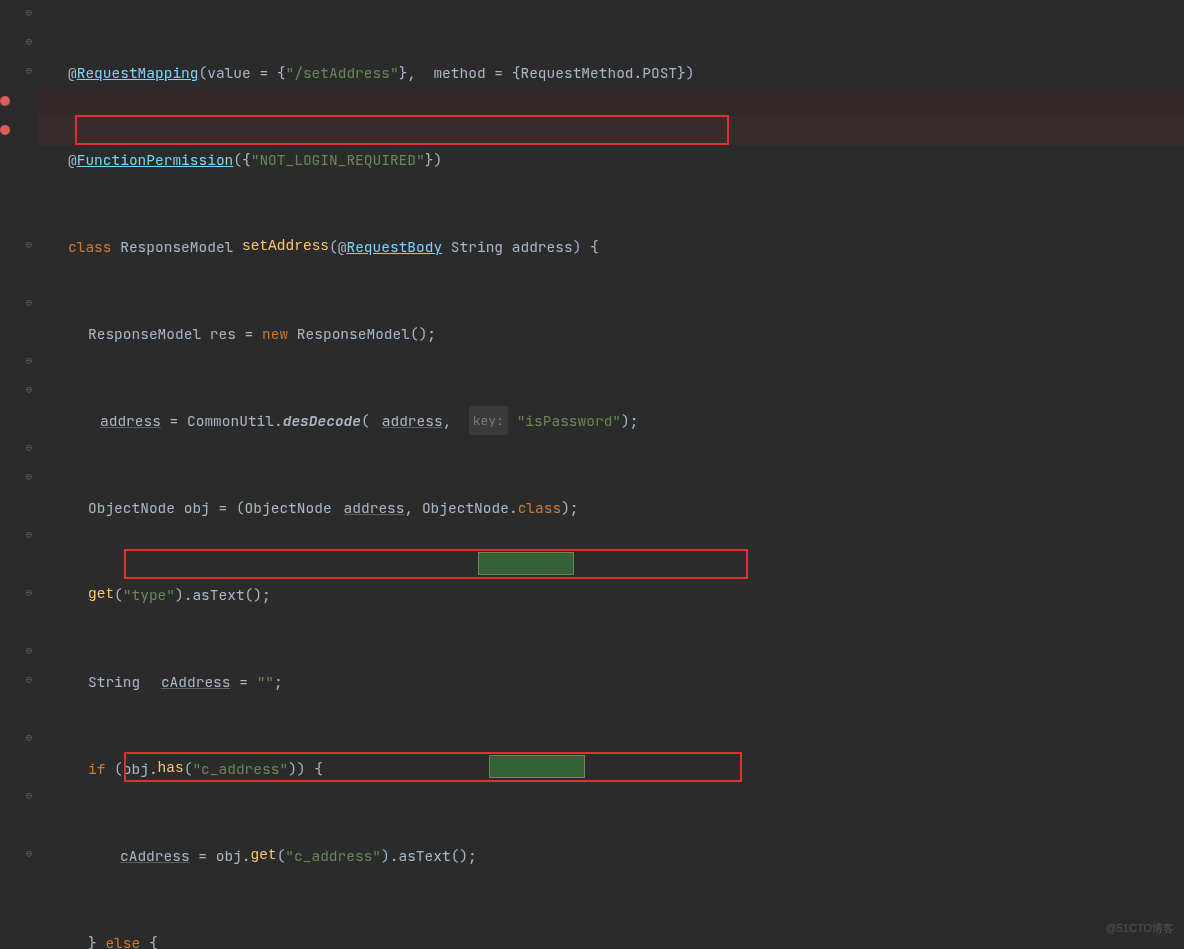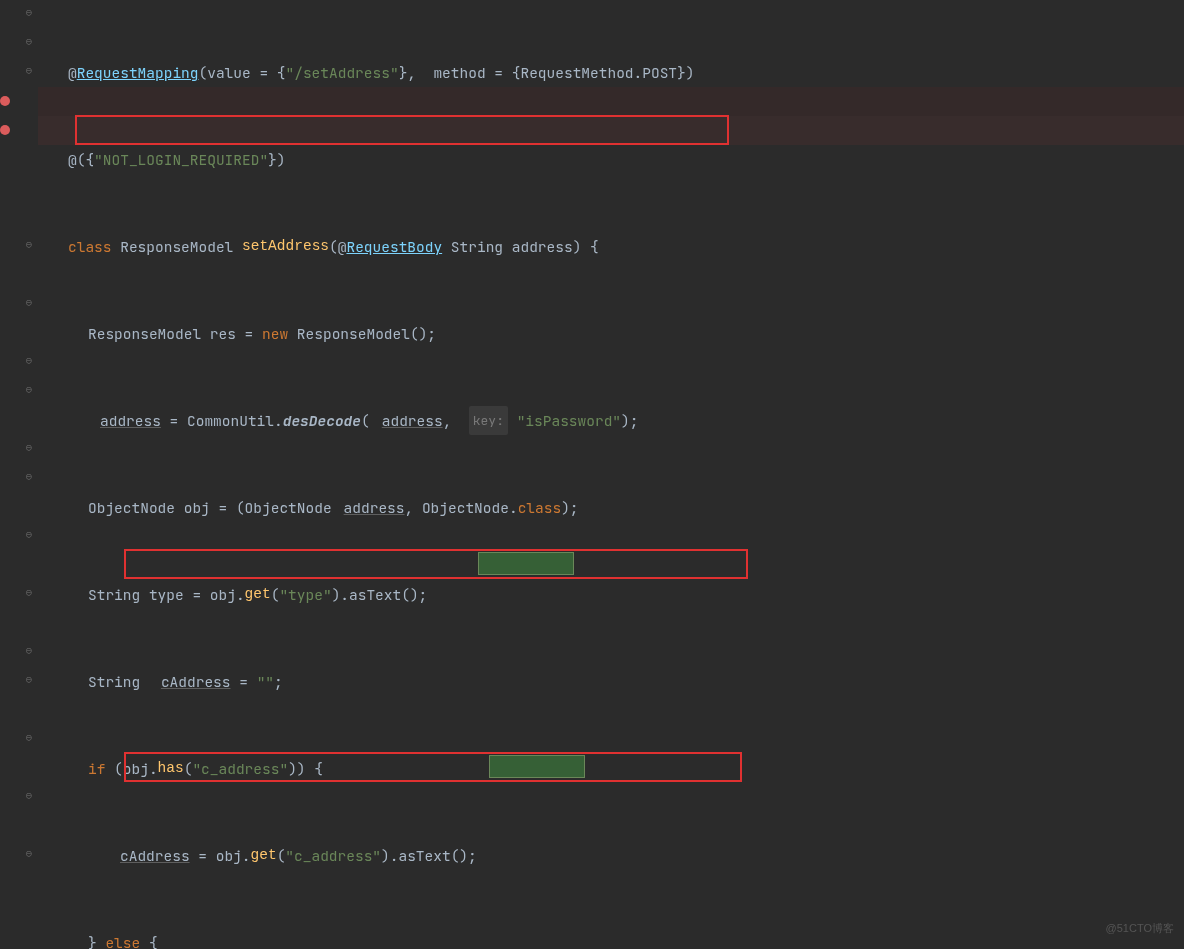--- a/index.html
+++ b/index.html
@@ -117,26 +117,26 @@
     <div class="gutter-mark" style="top:586px;">⊖</div>
     <div class="gutter-mark" style="top:644px;">⊖</div>
     <div class="gutter-mark" style="top:673px;">⊖</div>
     <div class="gutter-mark" style="top:731px;">⊖</div>
     <div class="gutter-mark" style="top:789px;">⊖</div>
     <div class="gutter-mark" style="top:847px;">⊖</div>
   </div>
 
   <div class="code">
     <div class="line indent1"><span>@</span><span class="ann">RequestMapping</span><span>(value = {</span><span class="str">"/setAddress"</span><span>},  method = {</span><span class="cls">RequestMethod</span><span>.POST})</span></div>
-    <div class="line indent1"><span>@</span><span>({</span><span class="str">"NOT_LOGIN_REQUIRED"</span><span>})</span></div>
+    <div class="line indent1"><span>@</span><span class="ann">FunctionPermission</span><span>({</span><span class="str">"NOT_LOGIN_REQUIRED"</span><span>})</span></div>
     <div class="line indent1"><span class="kw">class</span><span> </span><span class="cls">ResponseModel</span><span> </span><span class="mtd">setAddress</span><span>(</span><span>@</span><span class="ann">RequestBody</span><span> String address) {</span></div>
     <div class="line indent2"><span class="cls">ResponseModel</span><span> res = </span><span class="kw">new</span><span> </span><span class="cls">ResponseModel</span><span>();</span></div>
     <div class="line indent2"><span class="underline">address</span><span> = CommonUtil.</span><span class="ital">desDecode</span><span>(</span><span class="underline">address</span><span>,  </span><span class="param-hint">key:</span><span class="str"> "isPassword"</span><span>);</span></div>
     <div class="line indent2"><span class="cls">ObjectNode</span><span> obj = (</span><span class="cls">ObjectNode</span><span class="underline">address</span><span>, </span><span class="cls">ObjectNode</span><span>.</span><span class="kw">class</span><span>);</span></div>
-    <div class="line indent2"><span>String type = obj.</span><span class="mtd">get</span><span>(</span><span class="str">"type"</span><span>).asText();</span></div>
+    <div class="line indent2"><span class="mtd">get</span><span>(</span><span class="str">"type"</span><span>).asText();</span></div>
     <div class="line indent2"><span>String </span><span class="underline">cAddress</span><span> = </span><span class="str">""</span><span>;</span></div>
     <div class="line indent2"><span class="kw">if</span><span> (obj.</span><span class="mtd">has</span><span>(</span><span class="str">"c_address"</span><span>)) {</span></div>
     <div class="line indent3"><span class="underline">cAddress</span><span> = obj.</span><span class="mtd">get</span><span>(</span><span class="str">"c_address"</span><span>).asText();</span></div>
     <div class="line indent2"><span>} </span><span class="kw">else</span><span> {</span></div>
     
     
     
     
     
     

